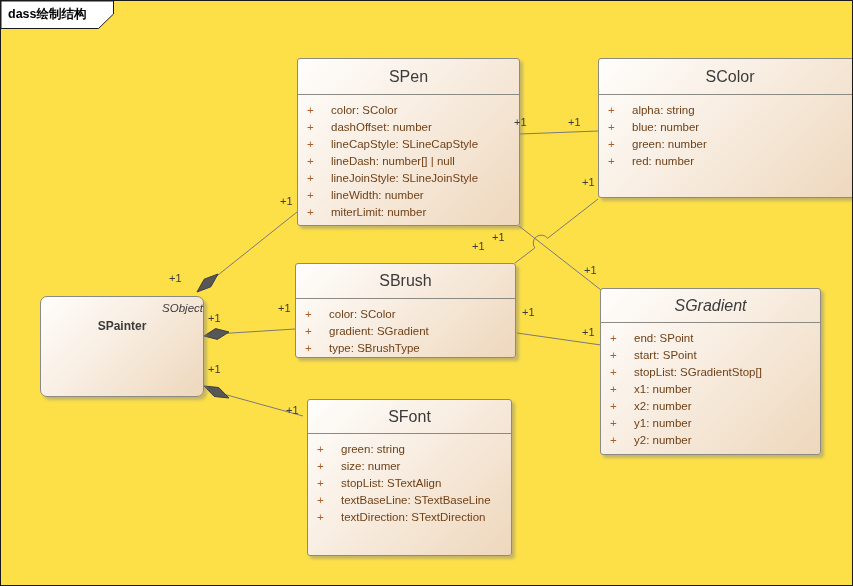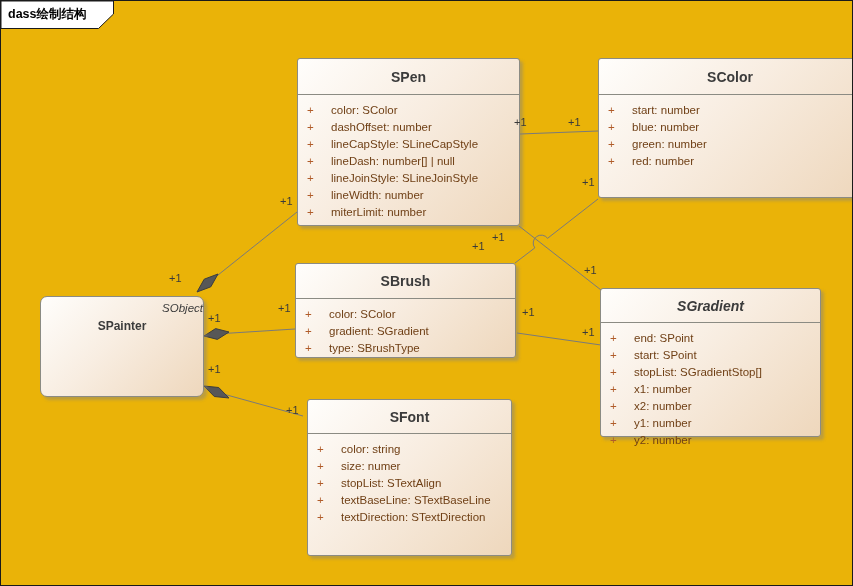--- a/index.html
+++ b/index.html
@@ -1,22 +1,22 @@
 <!DOCTYPE html>
 <html><head>
 <meta charset="utf-8">
 <style>
   html,body{margin:0;padding:0;background:#fff;font-family:"Liberation Sans",sans-serif;}
-  #canvas{position:relative;width:851px;height:584px;border:1px solid #1a1a1a;background:#eab308;overflow:hidden;}
+  #canvas{position:relative;width:851px;height:584px;border:1px solid #1a1a1a;background:#fde047;overflow:hidden;}
   #wires{position:absolute;left:0;top:0;z-index:1;}
   .box{position:absolute;z-index:2;border:1px solid #8b8b83;border-radius:3px;
        background:linear-gradient(135deg,#fffefc 0%,#f8ede1 45%,#eed7bc 100%);
        box-shadow:3px 3px 3px rgba(130,130,130,.45);box-sizing:border-box;}
   .box-header{border-bottom:1px solid #8b8b83;display:flex;align-items:center;justify-content:center;
-       font-weight:bold;font-size:14px;color:#3b3b3b;}
+       font-weight:normal;font-size:16px;color:#3b3b3b;}
   .box-header.abstract{font-style:italic;}
   .rows{padding-top:6px;}
   .row{display:flex;align-items:center;height:17px;font-size:11.5px;white-space:nowrap;}
   .plus{color:#b05c2a;margin-left:9px;width:24px;flex:0 0 24px;}
   .attr{color:#6f3f15;}
   #spainter{border-radius:7px;}
   .stereo{text-align:right;font-style:italic;font-size:11.5px;color:#3b3b3b;padding:5px 0 0 0;}
   .pname{text-align:center;font-weight:bold;font-size:12px;color:#3b3b3b;margin-top:5px;}
   .mult{position:absolute;z-index:3;font-size:11px;color:#3a3a3a;}
   #frame-title{position:absolute;left:7px;top:5px;z-index:3;font-weight:bold;font-size:12.5px;color:#000;}
@@ -96,21 +96,21 @@
           <span class="attr">miterLimit: number</span>
         </div>
     </div>
   </div>
 
   <div class="box" id="scolor" style="left:597px;top:57px;width:264px;height:140px;">
     <div class="box-header" style="height:35px;">SColor</div>
     <div class="rows">
       <div class="row">
           <span class="plus">+</span>
-          <span class="attr">start: number</span>
+          <span class="attr">alpha: string</span>
         </div>
       <div class="row">
           <span class="plus">+</span>
           <span class="attr">blue: number</span>
         </div>
       <div class="row">
           <span class="plus">+</span>
           <span class="attr">green: number</span>
         </div>
       <div class="row">
@@ -131,21 +131,21 @@
           <span class="plus">+</span>
           <span class="attr">gradient: SGradient</span>
         </div>
       <div class="row">
           <span class="plus">+</span>
           <span class="attr">type: SBrushType</span>
         </div>
     </div>
   </div>
 
-  <div class="box" id="sgradient" style="left:599px;top:287px;width:221px;height:149px;">
+  <div class="box" id="sgradient" style="left:599px;top:287px;width:221px;height:167px;">
     <div class="box-header abstract" style="height:33px;">SGradient</div>
     <div class="rows">
       <div class="row">
           <span class="plus">+</span>
           <span class="attr">end: SPoint</span>
         </div>
       <div class="row">
           <span class="plus">+</span>
           <span class="attr">start: SPoint</span>
         </div>
@@ -170,21 +170,21 @@
           <span class="attr">y2: number</span>
         </div>
     </div>
   </div>
 
   <div class="box" id="sfont" style="left:306px;top:398px;width:205px;height:157px;">
     <div class="box-header" style="height:33px;">SFont</div>
     <div class="rows">
       <div class="row">
           <span class="plus">+</span>
-          <span class="attr">color: string</span>
+          <span class="attr">green: string</span>
         </div>
       <div class="row">
           <span class="plus">+</span>
           <span class="attr">size: numer</span>
         </div>
       <div class="row">
           <span class="plus">+</span>
           <span class="attr">stopList: STextAlign</span>
         </div>
       <div class="row">

